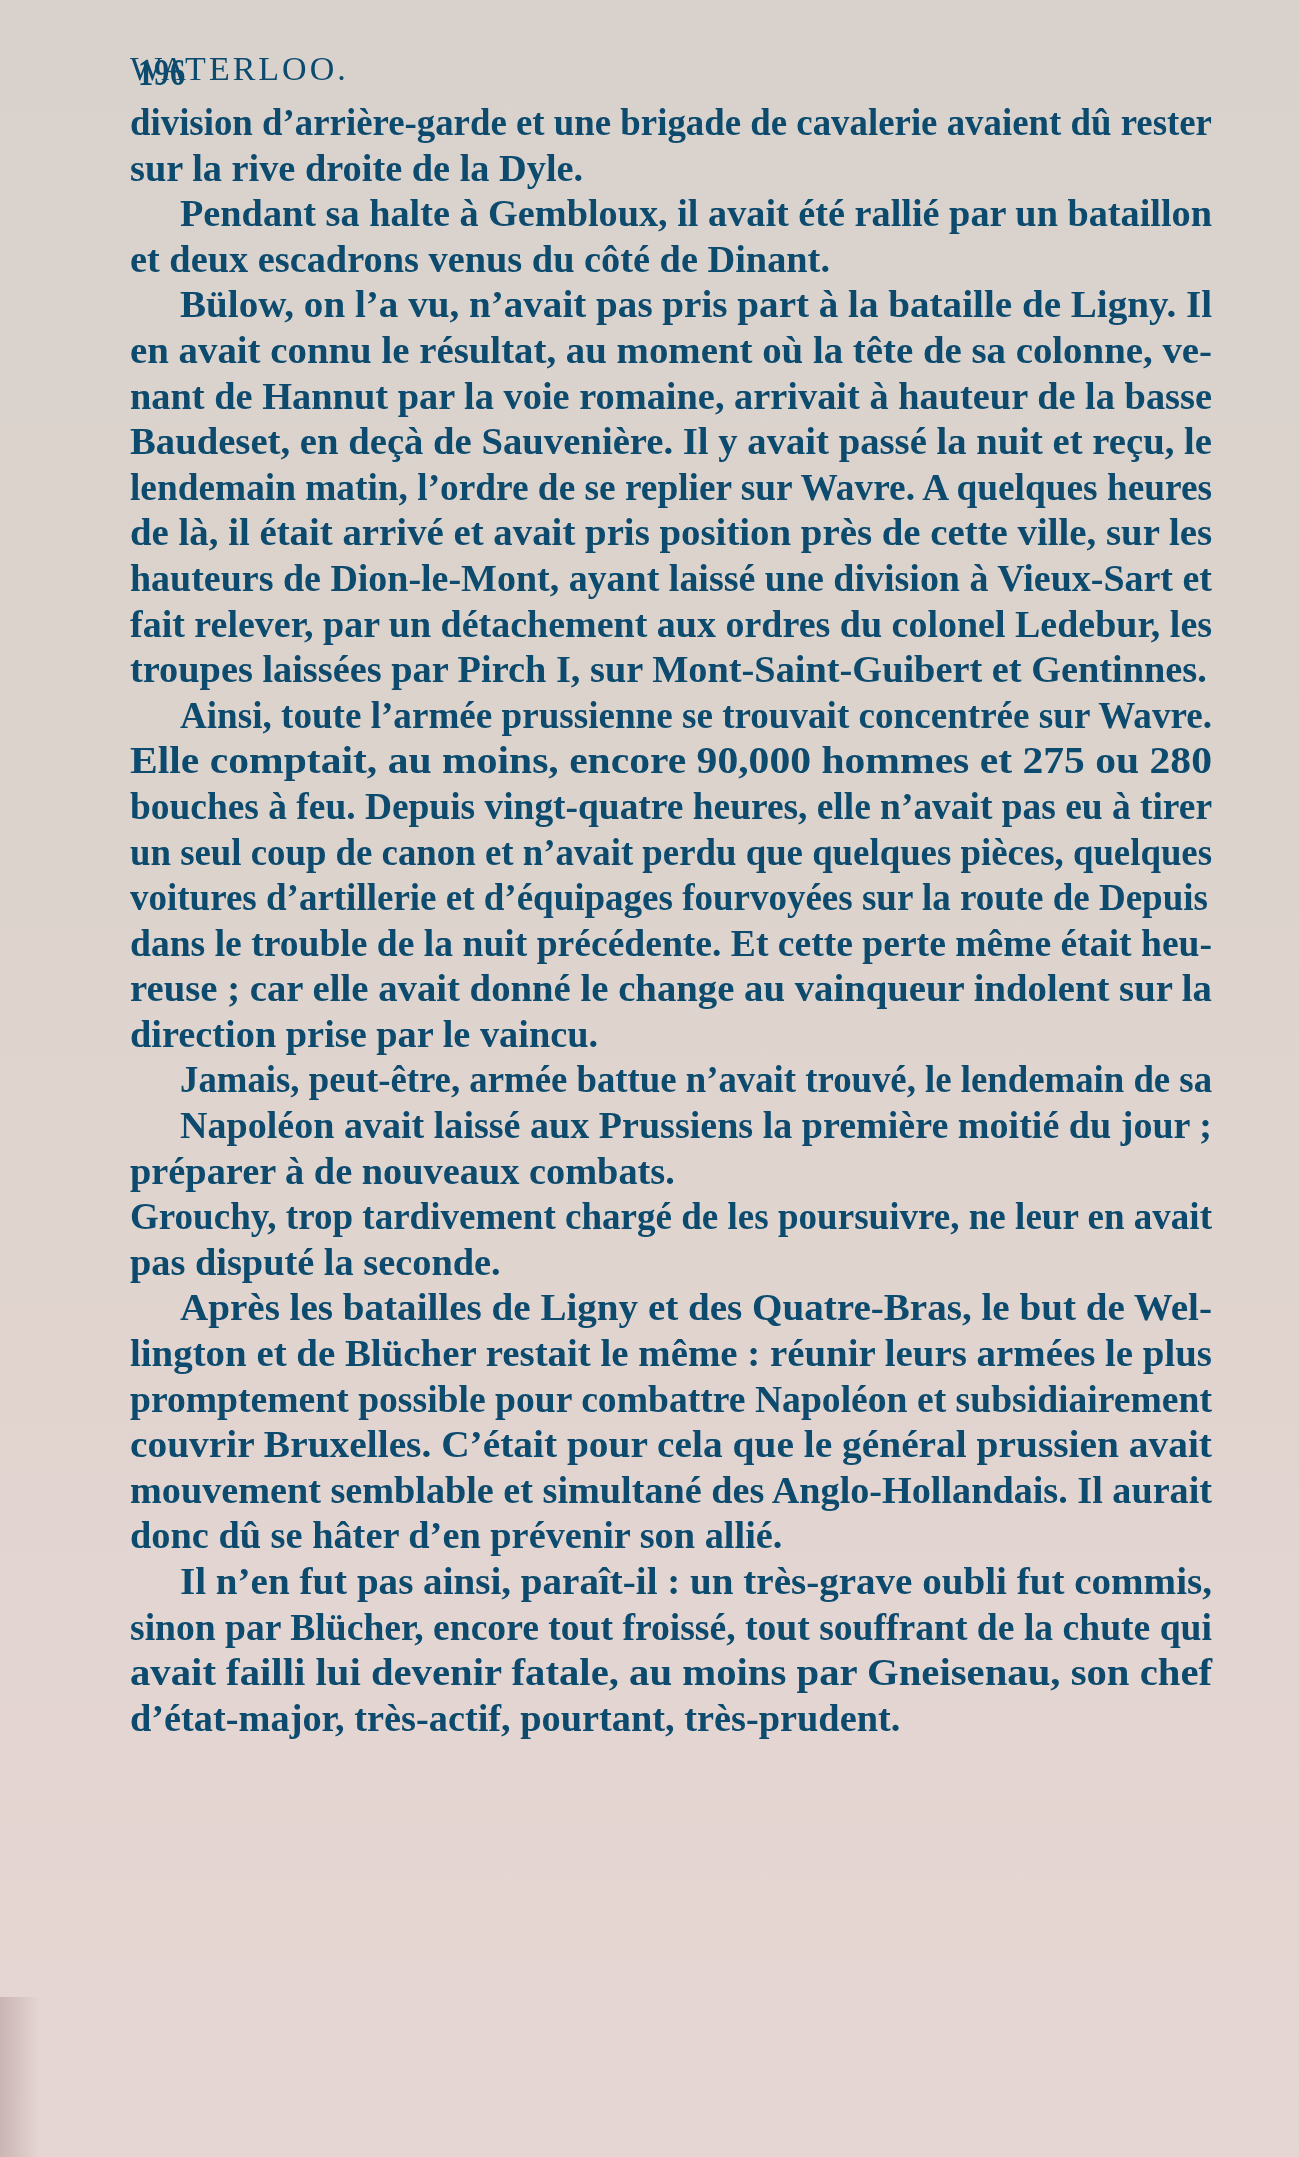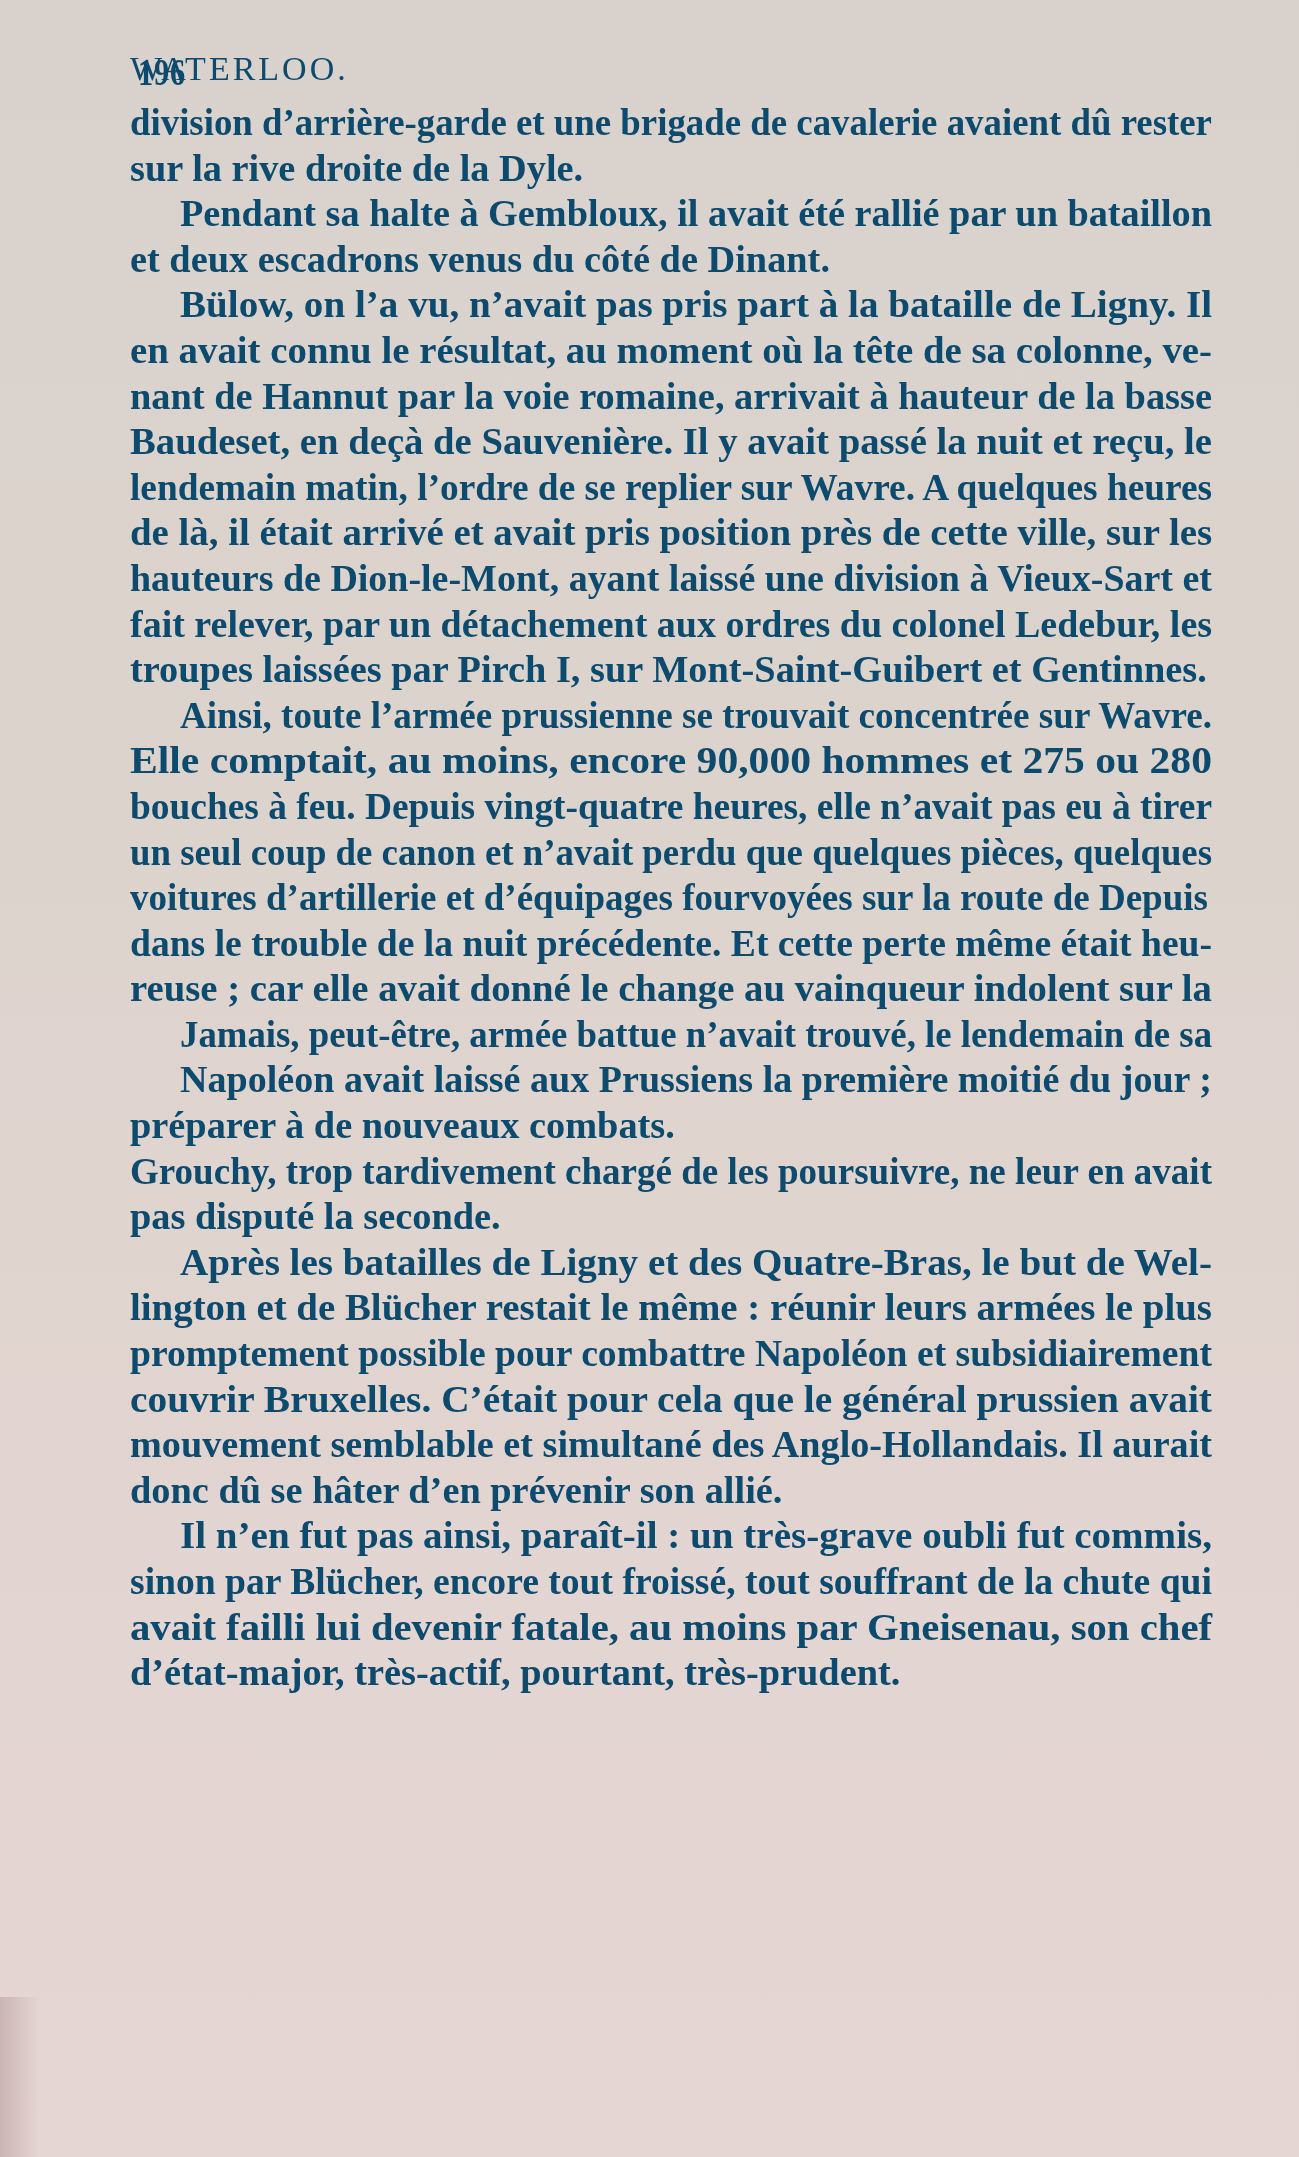--- a/index.html
+++ b/index.html
@@ -57,20 +57,21 @@
       <div class="line"><span style="transform: scaleX(1.026);">hauteurs de Dion-le-Mont, ayant laissé une division à Vieux-Sart et</span></div>
       <div class="line"><span style="transform: scaleX(1.0268);">fait relever, par un détachement aux ordres du colonel Ledebur, les</span></div>
       <div class="line"><span style="transform: scaleX(1.036);">troupes laissées par Pirch I, sur Mont-Saint-Guibert et Gentinnes.</span></div>
       <div class="line indent"><span style="transform: scaleX(1.0029);">Ainsi, toute l’armée prussienne se trouvait concentrée sur Wavre.</span></div>
       <div class="line"><span style="transform: scaleX(1.1244);">Elle comptait, au moins, encore 90,000 hommes et 275 ou 280</span></div>
       <div class="line"><span style="transform: scaleX(1.0113);">bouches à feu. Depuis vingt-quatre heures, elle n’avait pas eu à tirer</span></div>
       <div class="line"><span style="transform: scaleX(0.9949);">un seul coup de canon et n’avait perdu que quelques pièces, quelques</span></div>
       <div class="line"><span style="transform: scaleX(0.9999);">voitures d’artillerie et d’équipages fourvoyées sur la route de Depuis</span></div>
       <div class="line"><span style="transform: scaleX(1.0161);">dans le trouble de la nuit précédente. Et cette perte même était heu-</span></div>
       <div class="line"><span style="transform: scaleX(1.0471);">reuse ; car elle avait donné le change au vainqueur indolent sur la</span></div>
+      <div class="line"><span style="transform: scaleX(1.036);">direction prise par le vaincu.</span></div>
       <div class="line indent"><span style="transform: scaleX(0.9937);">Jamais, peut-être, armée battue n’avait trouvé, le lendemain de sa</span></div>
       <div class="line indent"><span style="transform: scaleX(1.0288);">Napoléon avait laissé aux Prussiens la première moitié du jour ;</span></div>
       <div class="line"><span style="transform: scaleX(1.036);">préparer à de nouveaux combats.</span></div>
       <div class="line"><span style="transform: scaleX(1.0014);">Grouchy, trop tardivement chargé de les poursuivre, ne leur en avait</span></div>
       <div class="line"><span style="transform: scaleX(1.036);">pas disputé la seconde.</span></div>
       <div class="line indent"><span style="transform: scaleX(1.0562);">Après les batailles de Ligny et des Quatre-Bras, le but de Wel-</span></div>
       <div class="line"><span style="transform: scaleX(1.0508);">lington et de Blücher restait le même : réunir leurs armées le plus</span></div>
       <div class="line"><span style="transform: scaleX(1.0168);">promptement possible pour combattre Napoléon et subsidiairement</span></div>
       <div class="line"><span style="transform: scaleX(1.0649);">couvrir Bruxelles. C’était pour cela que le général prussien avait</span></div>
       <div class="line"><span style="transform: scaleX(1.0321);">mouvement semblable et simultané des Anglo-Hollandais. Il aurait</span></div>

